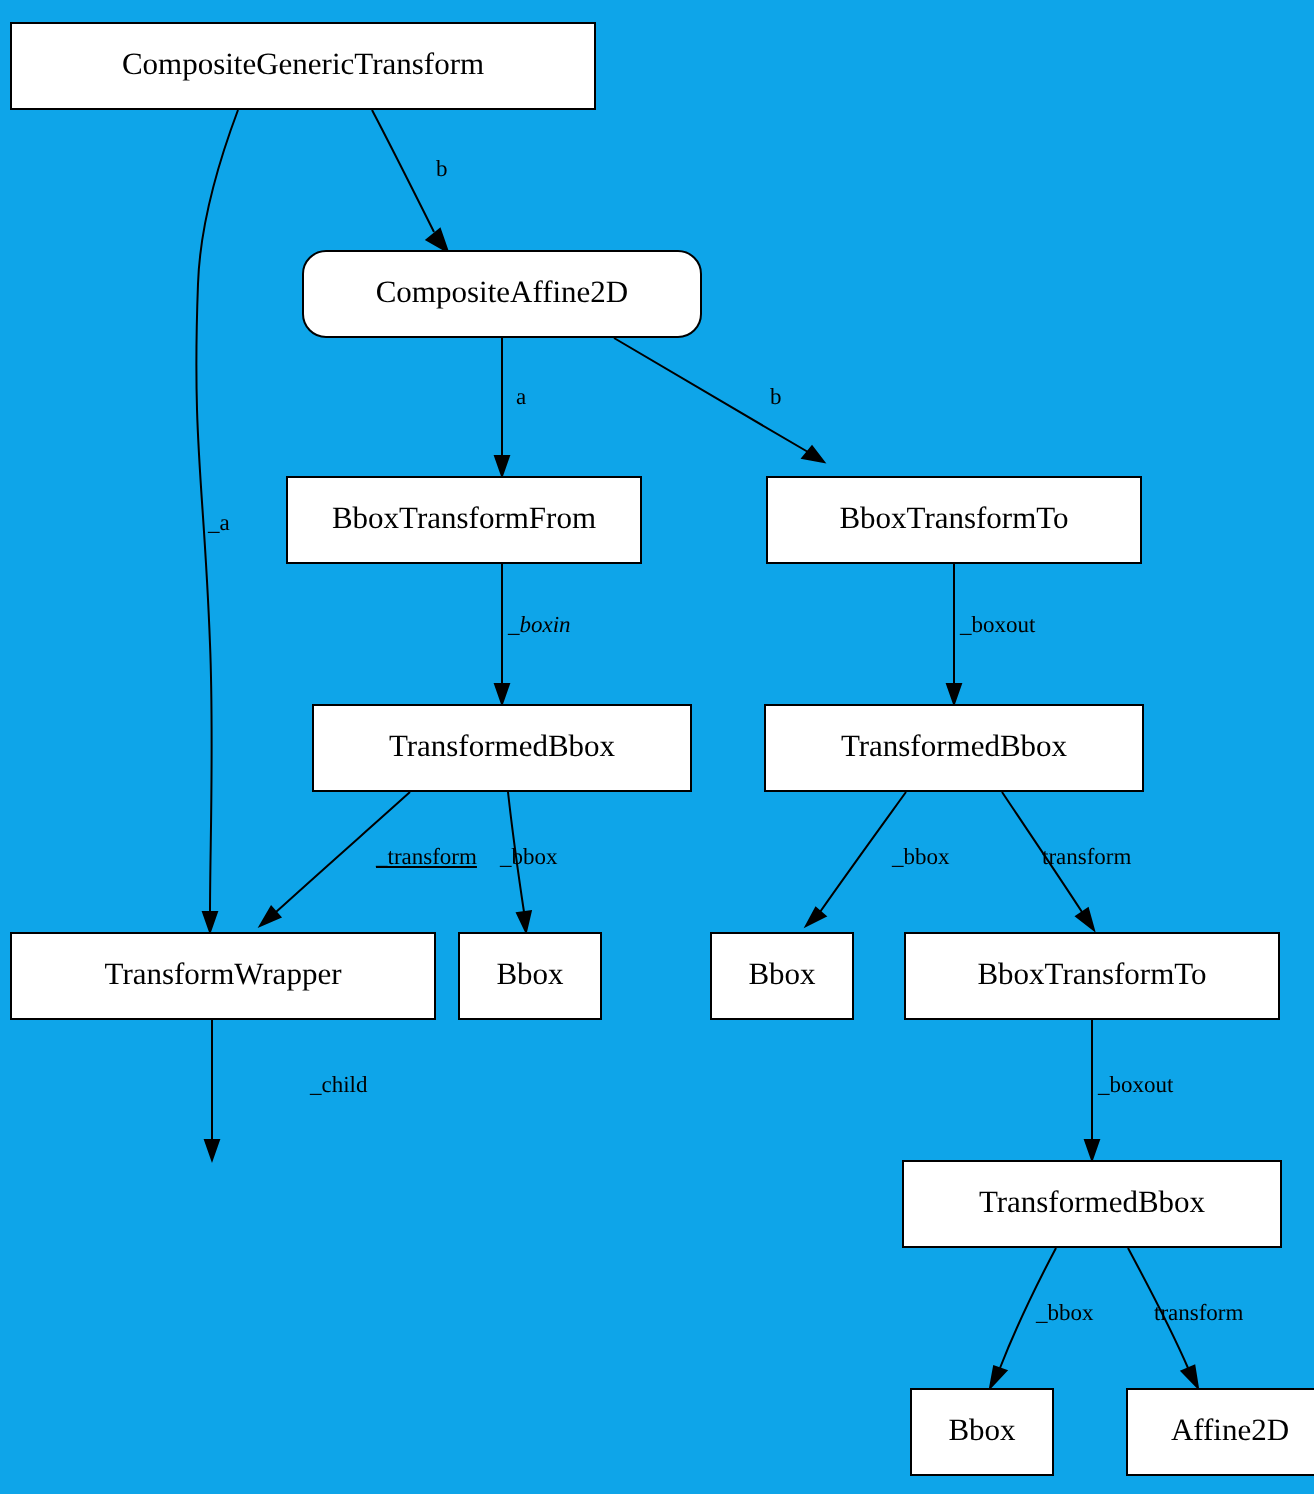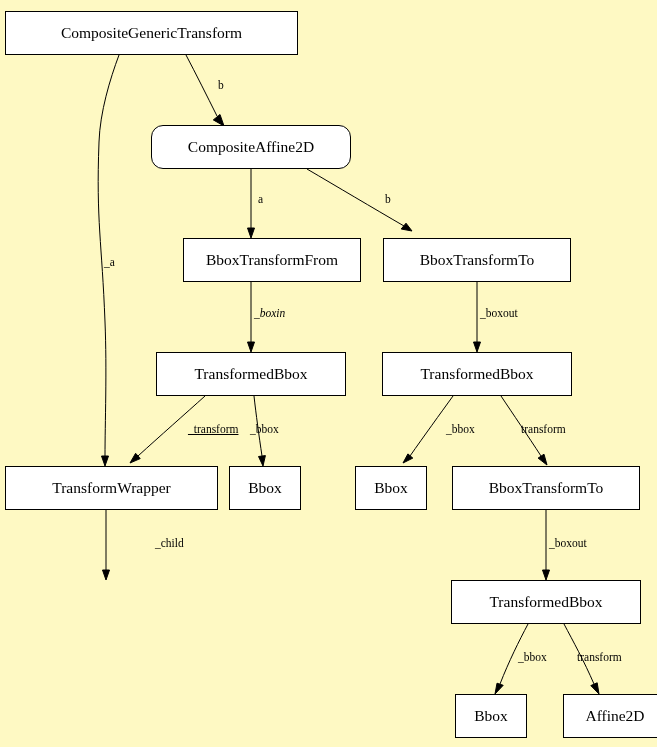--- a/index.html
+++ b/index.html
@@ -4,21 +4,21 @@
 <style>
   html, body {
     margin: 0;
     padding: 0;
     background: #ffffff;
   }
   #canvas {
     position: relative;
     width: 657px;
     height: 747px;
-    background: #fef9c3;
+    background: #0ea5e9;
     font-family: "Liberation Serif", "DejaVu Serif", serif;
     overflow: hidden;
     text-align: right;
   }
   .node {
     position: absolute;
     box-sizing: border-box;
     border: 1px solid #000000;
     background: #ffffff;
     display: flex;
@@ -128,21 +128,21 @@
     </g>
 
     <g>
       <path d="M564,624 C573,641 584,661 594,684"></path>
       <polygon points="597.2,682.8 599,694 590.8,685.6"></polygon>
     </g>
   </svg>
 
   <div class="node" style="left:5px; top:11px; width:293px; height:44px;">CompositeGenericTransform</div>
   <div class="node" style="left:151px; top:125px; width:200px; height:44px;border-radius:12px;">CompositeAffine2D</div>
-  <div class="node" style="left:143px; top:238px; width:178px; height:44px;margin-left:40px;">BboxTransformFrom</div>
+  <div class="node" style="left:143px; top:238px; width:178px; height:44px;">BboxTransformFrom</div>
   <div class="node" style="left:383px; top:238px; width:188px; height:44px;">BboxTransformTo</div>
   <div class="node" style="left:156px; top:352px; width:190px; height:44px;">TransformedBbox</div>
   <div class="node" style="left:382px; top:352px; width:190px; height:44px;">TransformedBbox</div>
   <div class="node" style="left:5px; top:466px; width:213px; height:44px;">TransformWrapper</div>
   <div class="node" style="left:229px; top:466px; width:72px; height:44px;">Bbox</div>
   <div class="node" style="left:355px; top:466px; width:72px; height:44px;">Bbox</div>
   <div class="node" style="left:452px; top:466px; width:188px; height:44px;">BboxTransformTo</div>
   <div class="node" style="left:451px; top:580px; width:190px; height:44px;">TransformedBbox</div>
   <div class="node" style="left:455px; top:694px; width:72px; height:44px;">Bbox</div>
   <div class="node" style="left:563px; top:694px; width:104px; height:44px;">Affine2D</div>

